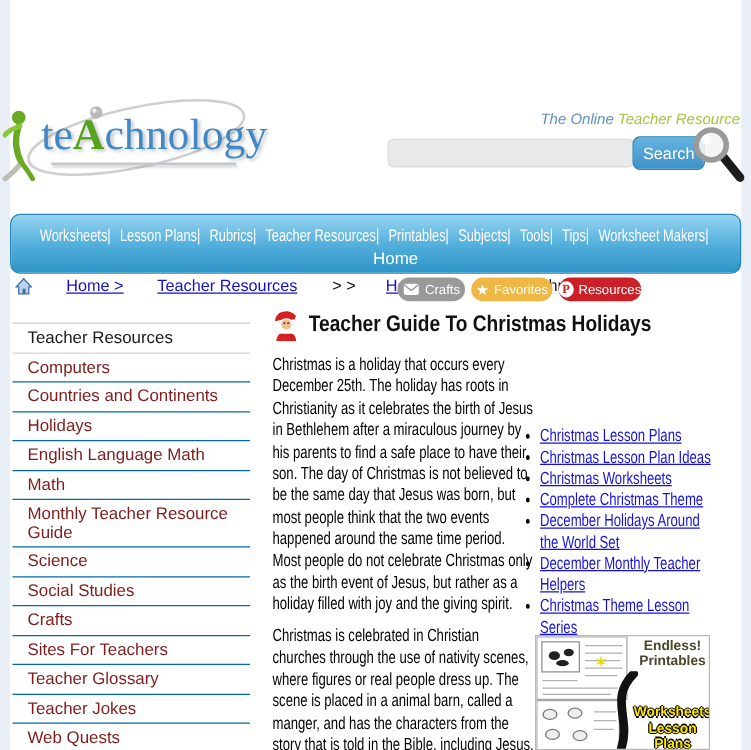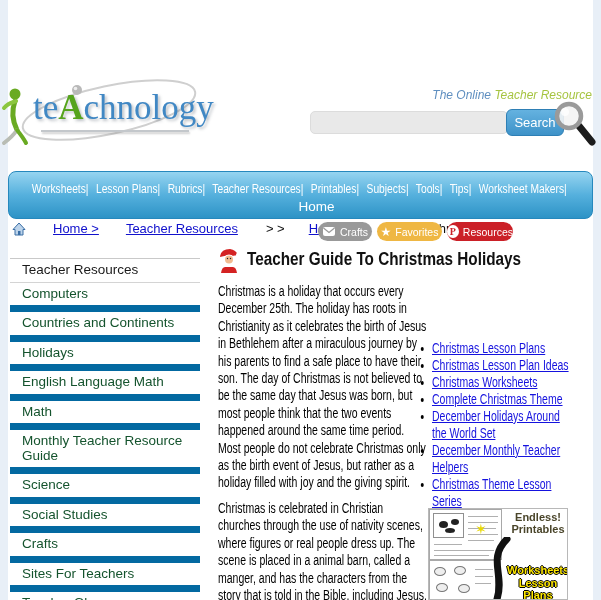--- a/index.html
+++ b/index.html
@@ -47,21 +47,21 @@
   .pill-pin   { left:447px; width:66px; background:#cb2027; }
   .star-glyph { font-size:12px; line-height:1; }
   .pin-circle { width:13px; height:13px; border-radius:50%; background:#fff; color:#cb2027; font-size:10px;
                 font-weight:bold; font-family:"Liberation Serif",serif; display:flex; align-items:center;
                 justify-content:center; }
 
   
   .sidebar { position:absolute; left:10px; top:258px; width:190px; border-top:1px solid #c9c9c9;
              list-style:none; font-size:13.5px; }
   .side-head { padding:4px 0 4px 12px; line-height:14.5px; color:#1a1a1a; border-bottom:1px solid #d4d4d4; }
-  .sidebar li { padding:4px 0 4px 12px; line-height:14.5px; color:#14532d; border-bottom:7px solid #0369a1;
+  .sidebar li { padding:4px 0 4px 12px; line-height:14.5px; color:#7f1d1d; border-bottom:1px solid #0369a1;
                 cursor:pointer; }
 
   
   .title-row { position:absolute; left:216px; top:246px; display:flex; align-items:center; gap:5px; }
   .page-title { font-size:18px; font-weight:bold; color:#111; white-space:nowrap; transform:scaleX(0.85);
                 transform-origin:left center; }
   .para { position:absolute; left:218px; width:280px; font-size:14px; line-height:17.4px; color:#000;
           transform:scaleX(0.75); transform-origin:top left; }
   .para-1 { top:283px; } .para-2 { top:500px; }
 

